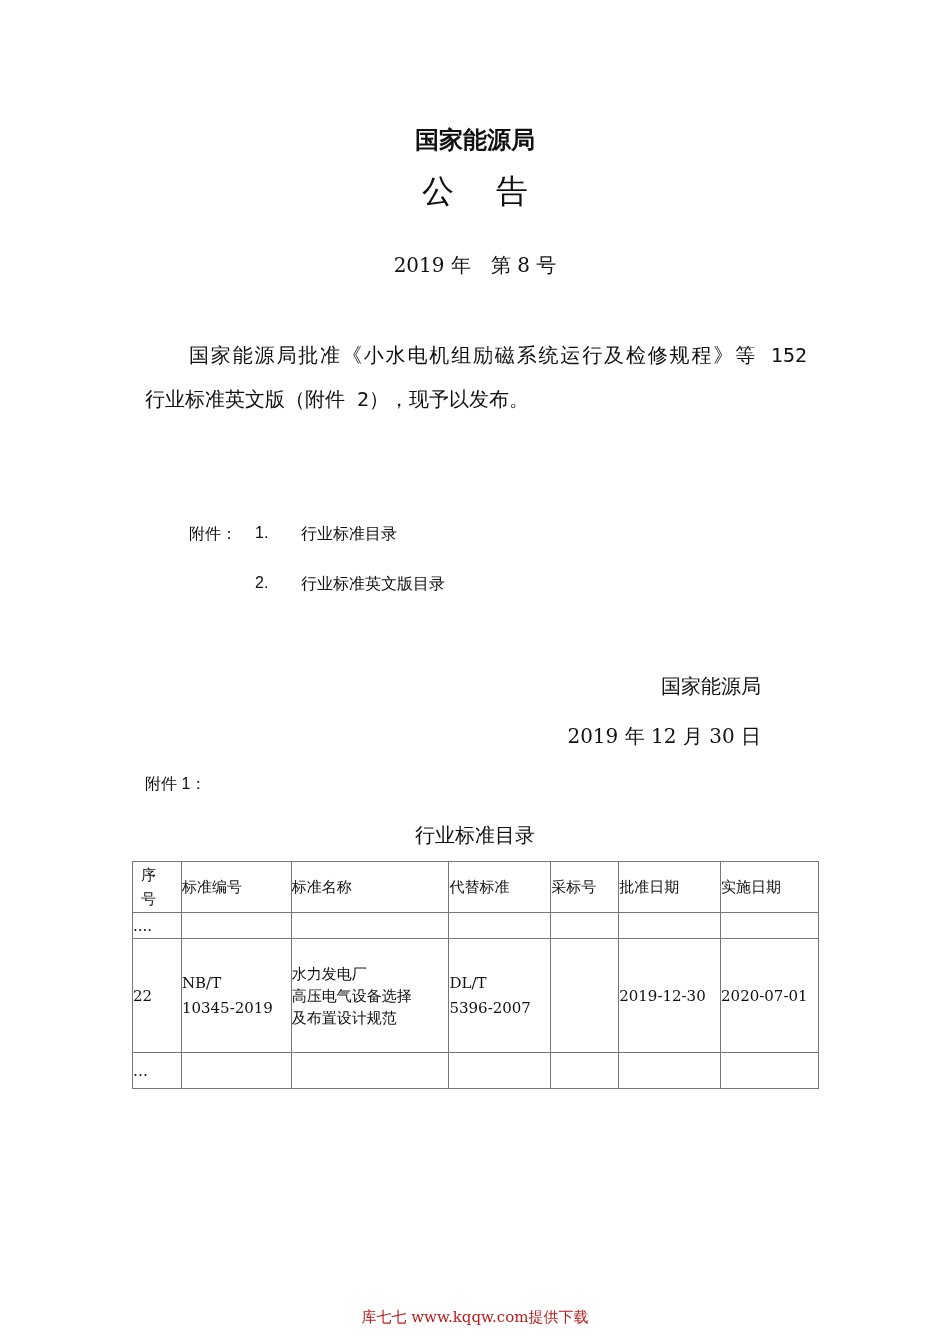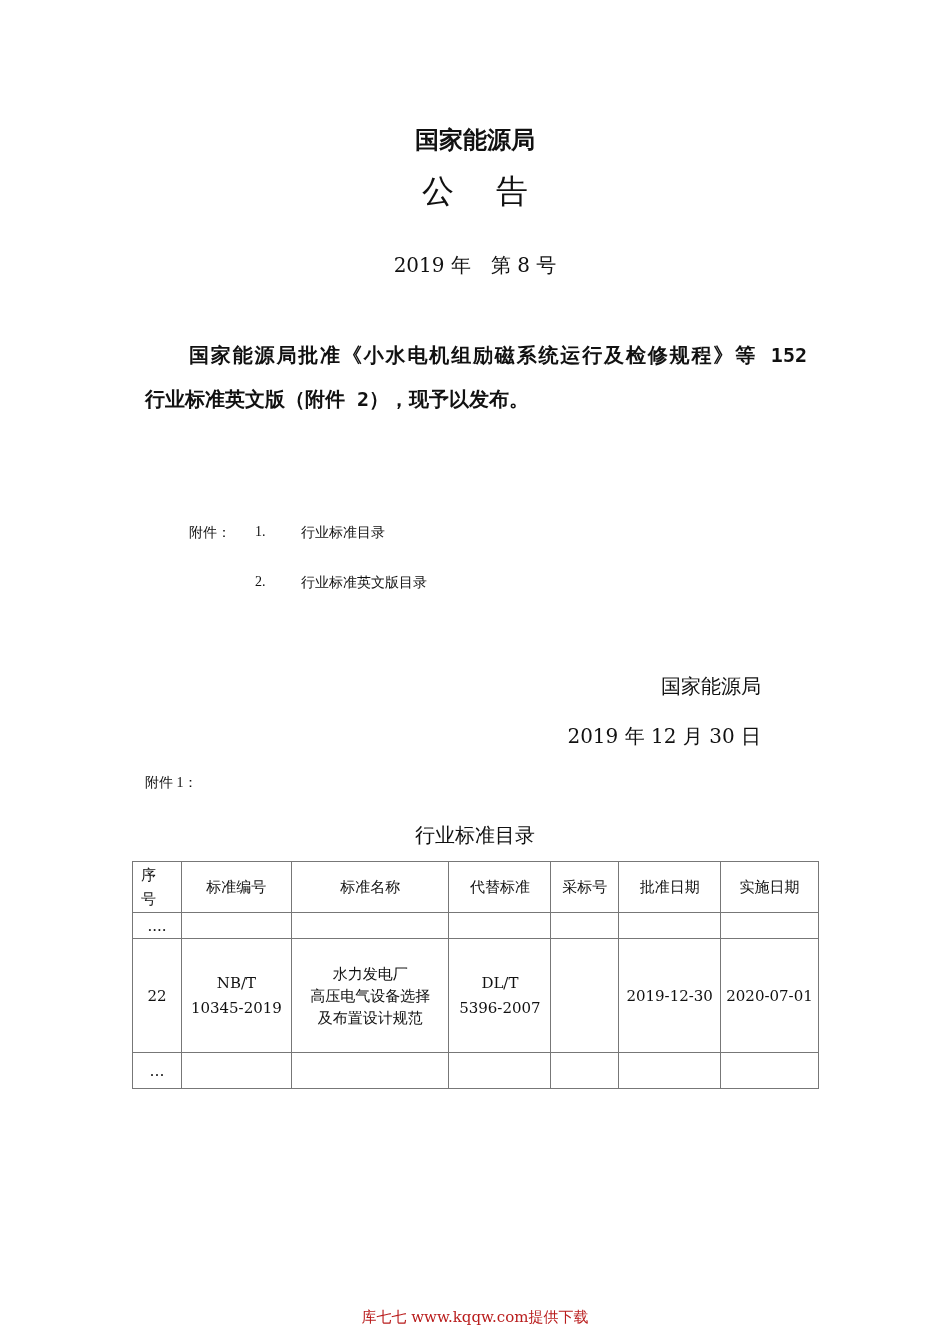--- a/index.html
+++ b/index.html
@@ -4,28 +4,28 @@
 <style>
   html, body { margin: 0; padding: 0; background: #ffffff; }
   body { width: 950px; height: 1344px; position: relative; overflow: hidden; color: #111; font-family: "DejaVu Serif", "Liberation Serif", serif; }
   .abs { position: absolute; }
   .issuer { top: 124px; left: 0; width: 950px; text-align: center; font-family: "DejaVu Sans", sans-serif; font-weight: bold; font-size: 24px; letter-spacing: 0px; }
   .title { top: 170px; left: 0; width: 950px; text-align: center; font-family: "DejaVu Sans", sans-serif; font-size: 32px; letter-spacing: 0; }
   .title span { display: inline-block; }
   .title .gap { width: 42px; }
   .number { top: 252px; left: 0; width: 950px; text-align: center; font-size: 20px; }
   .para { left: 145px; width: 662px; font-size: 20px; line-height: 43.5px; top: 334px; font-family: "DejaVu Sans Mono", "Liberation Mono", monospace; }
-  .para .line { display: block; white-space: nowrap; text-align: justify; text-align-last: justify; height: 43.5px; font-weight: bold; }
+  .para .line { display: block; white-space: nowrap; text-align: justify; text-align-last: justify; height: 43.5px; }
   .para .first { text-indent: 44px; }
   .para .last { text-align-last: left; }
-  .att { font-size: 14px; font-family: Liberation Serif, serif; }
+  .att { font-size: 16px; font-family: Liberation Sans, sans-serif; }
   .sign { font-size: 20px; }
   .table-title { top: 822px; left: 0; width: 950px; text-align: center; font-size: 20px; }
   table.std { position: absolute; top: 861px; left: 132px; width: 687px; border-collapse: collapse; font-size: 15px; }
-  table.std td { border: 1.5px solid #777; text-align: center; vertical-align: middle; padding: 0; line-height: 22px; }
+  table.std td { border: 1.5px solid #777; text-align: left; vertical-align: middle; padding: 0; line-height: 22px; }
   .footer { top: 1308px; left: 0; width: 950px; text-align: center; font-size: 15px; color: #b91c1c; }
 </style>
 </head>
 <body>
 
 <div class="abs issuer">国家能源局</div>
 
 <div class="abs title">
   <span>公</span><span class="gap"></span><span>告</span>
 </div>

